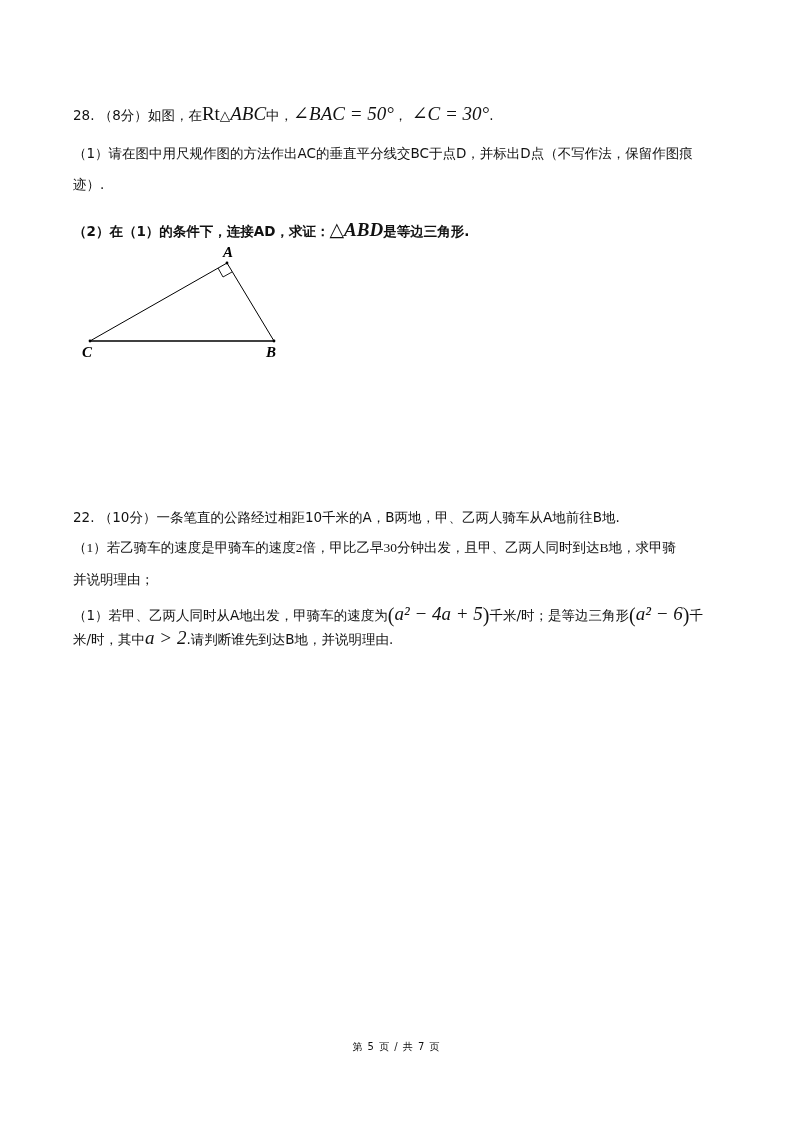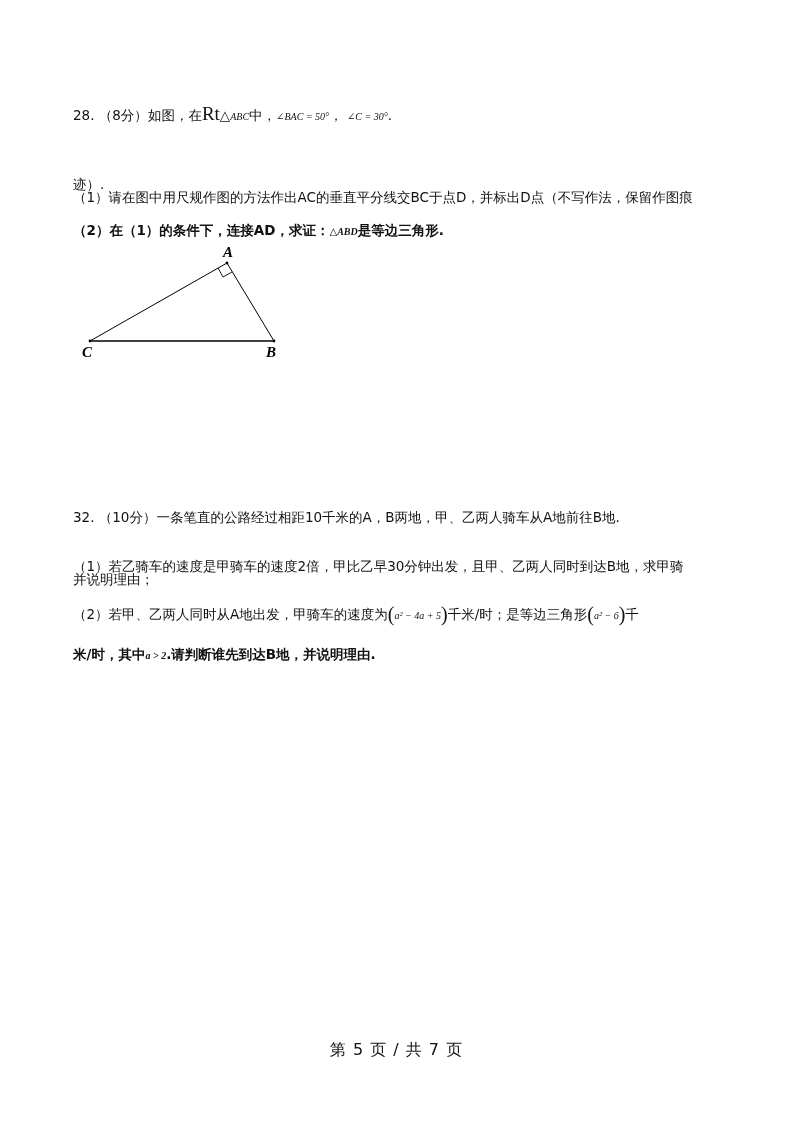--- a/index.html
+++ b/index.html
@@ -1,57 +1,57 @@
 <!DOCTYPE html>
 <html><head>
 <meta charset="utf-8">
 <style>
   html, body { margin: 0; padding: 0; background: #ffffff; }
   body { width: 793px; height: 1122px; position: relative; overflow: hidden;
          font-family: "DejaVu Sans", "Liberation Sans", sans-serif; color: #111; }
   .line { position: absolute; left: 73px; font-size: 13.5px; line-height: 20px; white-space: nowrap; }
-  .math { font-family: "Liberation Serif", "DejaVu Serif", serif; font-style: italic; font-size: 10px; }
+  .math { font-family: "Liberation Serif", "DejaVu Serif", serif; font-style: italic; font-size: 19px; }
   .rm { font-family: "Liberation Serif", "DejaVu Serif", serif; font-size: 19px; font-style: normal; }
   .paren { font-family: "Liberation Serif", "DejaVu Serif", serif; font-size: 20px; font-style: normal; vertical-align: -2px; }
   .diagram { position: absolute; left: 70px; top: 235px; width: 230px; height: 135px; }
-  .footer { position: absolute; top: 1040px; left: 0; width: 793px; text-align: center; font-size: 16px; letter-spacing: 1px; }
+  .footer { position: absolute; top: 1040px; left: 0; width: 793px; text-align: center; font-size: 10px; letter-spacing: 1px; }
 </style>
 </head>
 <body>
 
 <div>
   <div class="line" style="top:104px;">
     <span>28.</span>
     <span>（8分）</span><span>如图，在</span><span class="rm">Rt</span><span>△</span><span class="math">ABC</span><span>中，</span><span class="math">∠BAC = 50°</span><span>，</span>&nbsp;<span class="math">∠C = 30°</span><span>.</span>
   </div>
-  <div class="line" style="top:143px;margin-top:44px;">（1）请在图中用尺规作图的方法作出AC的垂直平分线交BC于点D，并标出D点（不写作法，保留作图痕</div>
+  <div class="line" style="top:143px;">（1）请在图中用尺规作图的方法作出AC的垂直平分线交BC于点D，并标出D点（不写作法，保留作图痕</div>
   <div class="line" style="top:174px;">迹）.</div>
   <div class="line" style="top:220px;font-weight:bold;">
     <span>（2）在（1）的条件下，连接AD，求证：</span><span class="math">△ABD</span><span>是等边三角形.</span>
   </div>
 
   <svg class="diagram" viewBox="0 0 230 135" width="230" height="135">
     <line x1="20" y1="106" x2="204" y2="106" stroke="#000" stroke-width="1.3"></line>
     <line x1="20" y1="106" x2="157" y2="28" stroke="#000" stroke-width="1"></line>
     <line x1="157" y1="28" x2="204" y2="106" stroke="#000" stroke-width="1"></line>
     <polyline points="148,33 153,42 162,37" fill="none" stroke="#000" stroke-width="0.9"></polyline>
     <circle cx="157" cy="28" r="1.4" fill="#000"></circle>
     <circle cx="20" cy="106" r="1.4" fill="#000"></circle>
     <circle cx="204" cy="106" r="1.4" fill="#000"></circle>
     <text x="153" y="22" font-family="Liberation Serif, serif" font-style="italic" font-weight="bold" font-size="15">A</text>
     <text x="12" y="122" font-family="Liberation Serif, serif" font-style="italic" font-weight="bold" font-size="15">C</text>
     <text x="196" y="122" font-family="Liberation Serif, serif" font-style="italic" font-weight="bold" font-size="15">B</text>
   </svg>
 </div>
 
 <div>
-  <div class="line" style="top:507px;">32. （10分）一条笔直的公路经过相距10千米的A，B两地，甲、乙两人骑车从A地前往B地.</div>
-  <div class="line" style="top:556px;">（1）若乙骑车的速度是甲骑车的速度2倍，甲比乙早30分钟出发，且甲、乙两人同时到达B地，求甲骑</div>
+  <div class="line" style="top:507px;">22. （10分）一条笔直的公路经过相距10千米的A，B两地，甲、乙两人骑车从A地前往B地.</div>
+  <div class="line" style="top:538px;font-family:Liberation Serif, serif;">（1）若乙骑车的速度是甲骑车的速度2倍，甲比乙早30分钟出发，且甲、乙两人同时到达B地，求甲骑</div>
   <div class="line" style="top:569px;">并说明理由；</div>
   <div class="line" style="top:604px;">
-    <span>（2）若甲、乙两人同时从A地出发，甲骑车的速度为</span><span class="paren">(</span><span class="math">a² − 4a + 5</span><span class="paren">)</span><span>千米/时；是等边三角形</span><span class="paren">(</span><span class="math">a² − 6</span><span class="paren">)</span><span>千</span>
+    <span>（1）若甲、乙两人同时从A地出发，甲骑车的速度为</span><span class="paren">(</span><span class="math">a² − 4a + 5</span><span class="paren">)</span><span>千米/时；是等边三角形</span><span class="paren">(</span><span class="math">a² − 6</span><span class="paren">)</span><span>千</span>
   </div>
-  <div class="line" style="top:644px;font-weight:bold;">
+  <div class="line" style="top:628px;">
     <span>米/时，其中</span><span class="math">a &gt; 2</span><span>.请判断谁先到达B地，并说明理由.</span>
   </div>
 </div>
 
 <div class="footer">第 5 页 / 共 7 页</div>
 
 </body></html>

